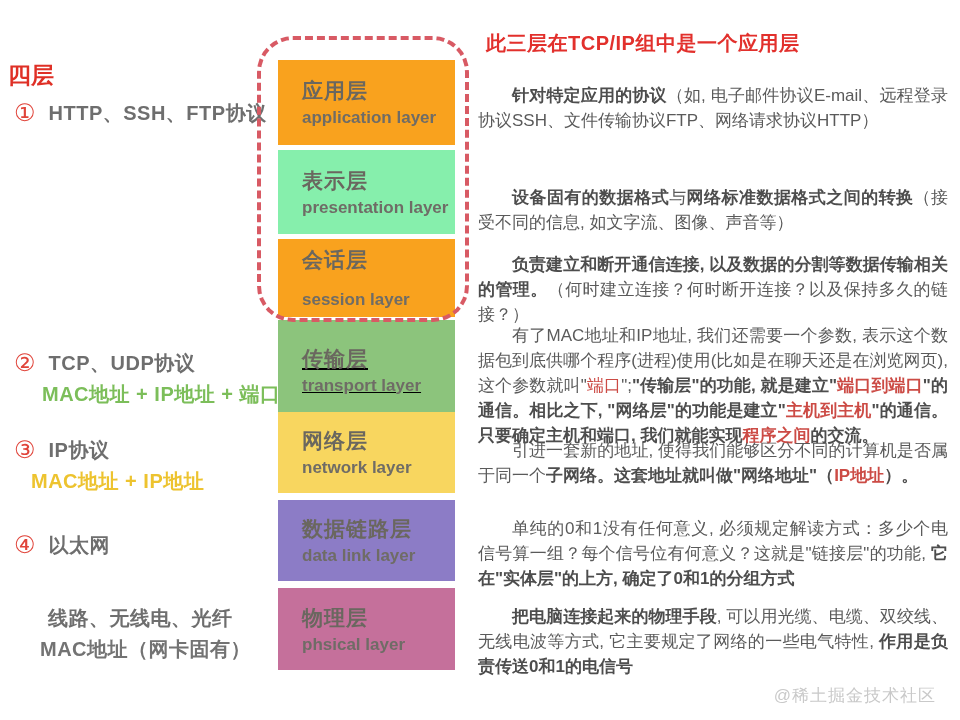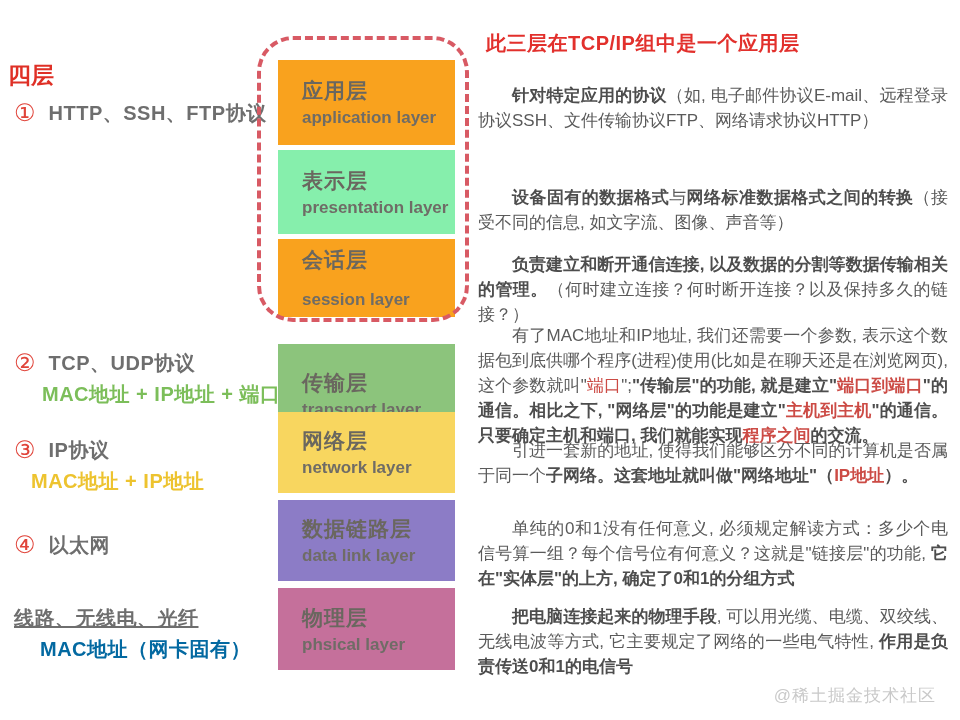--- a/index.html
+++ b/index.html
@@ -23,34 +23,34 @@
   .left-item .sub{
     font-size:20px;line-height:28px;font-weight:700;margin-top:3px;letter-spacing:.5px;
   }
   .li-0{top:99px;}
   .li-1{top:349px;}
   .li-1 .sub{margin-left:28px;}
   .li-2{top:436px;}
   .li-2 .sub{margin-left:28px;}
   .li-3{top:531px;}
   .li-4{top:604px;}
-  .li-4 .label{text-decoration:underline;}
+  .li-4 .label{margin-left:34px;}
   .li-4 .sub{margin-left:26px;}
   
   .layer-box{
     position:absolute;left:278px;width:177px;
     display:flex;flex-direction:column;justify-content:center;
     padding-left:24px;box-sizing:border-box;
   }
   .layer-box .zh{font-size:21px;font-weight:700;color:#6A675F;letter-spacing:1px;}
   .layer-box .en{font-size:17px;font-weight:700;color:#6F6C66;margin-top:3px;}
   .box-0{top:60px;height:85px;}
   .box-1{top:150px;height:84px;}
   .box-2{top:239px;height:78px;gap:13px;}
-  .box-3{top:344px;height:100px;}
+  .box-3{top:320px;height:100px;text-decoration:underline;}
   .box-4{top:412px;height:81px;}
   .box-5{top:500px;height:81px;}
   .box-6{top:588px;height:82px;}
   .dash-rect{
     position:absolute;left:257px;top:36px;width:212px;height:286px;
     border:4px dashed #D85A64;border-radius:36px;
     box-sizing:border-box;pointer-events:none;
   }
   
   .note-title{
@@ -110,21 +110,21 @@
       <div class="left-item li-3">
         <div class="row">
           <span class="num">④</span>
           <span class="label">以太网</span>
         </div>
       </div>
       <div class="left-item li-4">
         <div class="row">
           <span class="label">线路、无线电、光纤</span>
         </div>
-        <div class="sub" style="color: #0369a1;">MAC地址（网卡固有）</div>
+        <div class="sub" style="color: #737373;">MAC地址（网卡固有）</div>
       </div>
     </div>
 
   <div id="layer-boxes">
       <div class="layer-box box-0" style="background: rgb(249, 162, 30);">
         <div class="zh">应用层</div>
         <div class="en">application layer</div>
       </div>
       <div class="layer-box box-1" style="background: #86efac;">
         <div class="zh">表示层</div>

